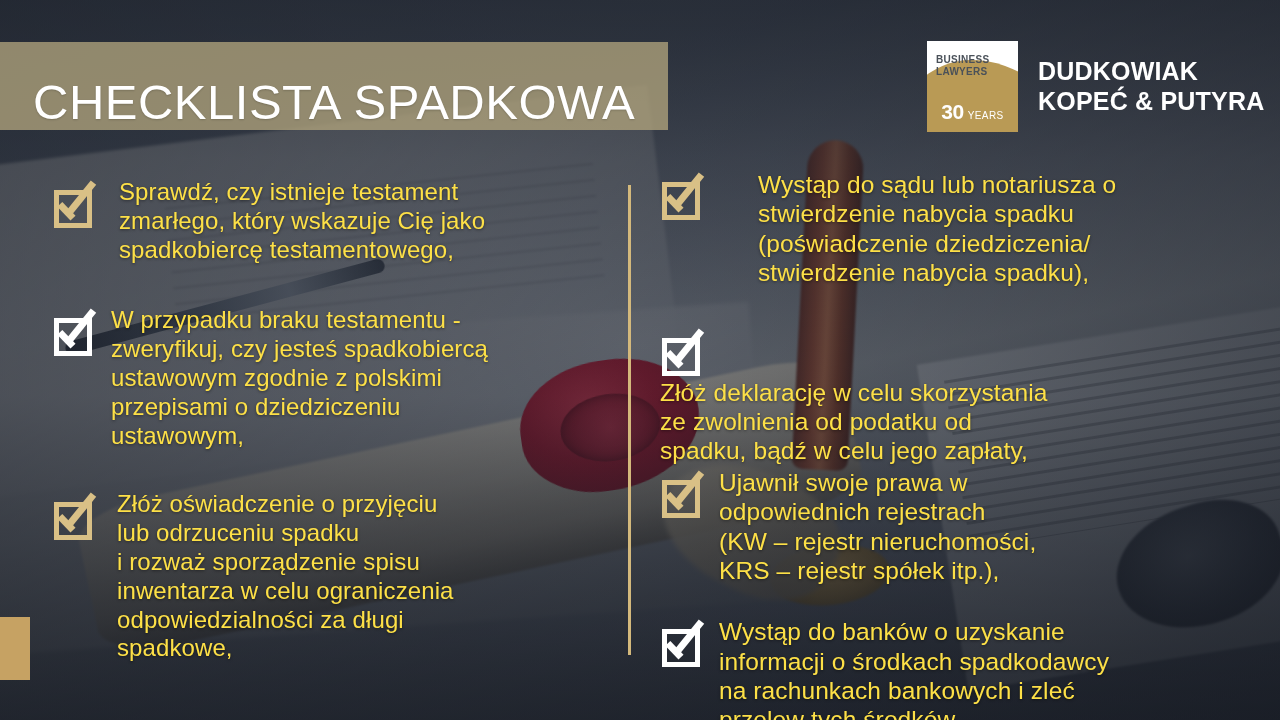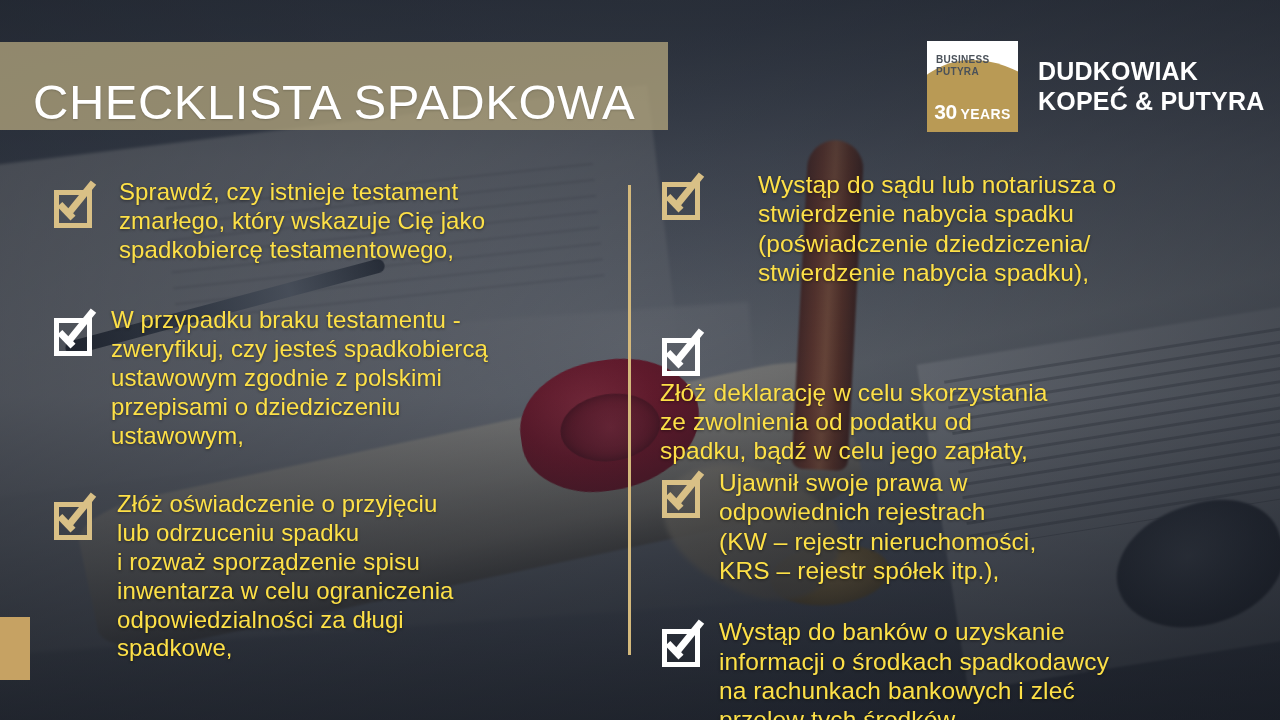--- a/index.html
+++ b/index.html
@@ -170,21 +170,21 @@
     position:absolute; left:9px; top:13px; right:6px;
     color:#4a5159; font-size:10px; font-weight:bold;
     line-height:1.22; letter-spacing:.3px;
   }
   .logo-bottom {
     position:absolute; left:0; right:0; bottom:8px;
     display:flex; align-items:baseline; justify-content:center; gap:4px;
     color:#ffffff;
   }
   .logo-30 { font-size:21px; font-weight:bold; letter-spacing:-.5px; }
-  .logo-years { font-size:14px; font-weight:bold; letter-spacing:.4px; }
+  .logo-years { font-size:10px; font-weight:normal; letter-spacing:.4px; }
 
   .brand-name {
     color:#ffffff; font-size:25px; font-weight:bold;
     line-height:1.18; letter-spacing:.2px; white-space:nowrap;
   }
 
   
   .divider {
     position:absolute; left:628px; top:185px; width:3px; height:470px;
     background:#d4b97c;
@@ -279,21 +279,21 @@
 
   <div class="title-band">
     <div class="title-text">CHECKLISTA SPADKOWA</div>
   </div>
 
   <div class="brand">
     <div class="logo-mark">
       <div class="swoosh"></div>
       <div class="logo-top">
         <div>BUSINESS</div>
-        <div>PUTYRA</div>
+        <div>LAWYERS</div>
       </div>
       <div class="logo-bottom">
         <span class="logo-30">30</span>
         <span class="logo-years">YEARS</span>
       </div>
     </div>
     <div class="brand-name">
       <div>DUDKOWIAK</div>
       <div>KOPEĆ &amp; PUTYRA</div>
     </div>

